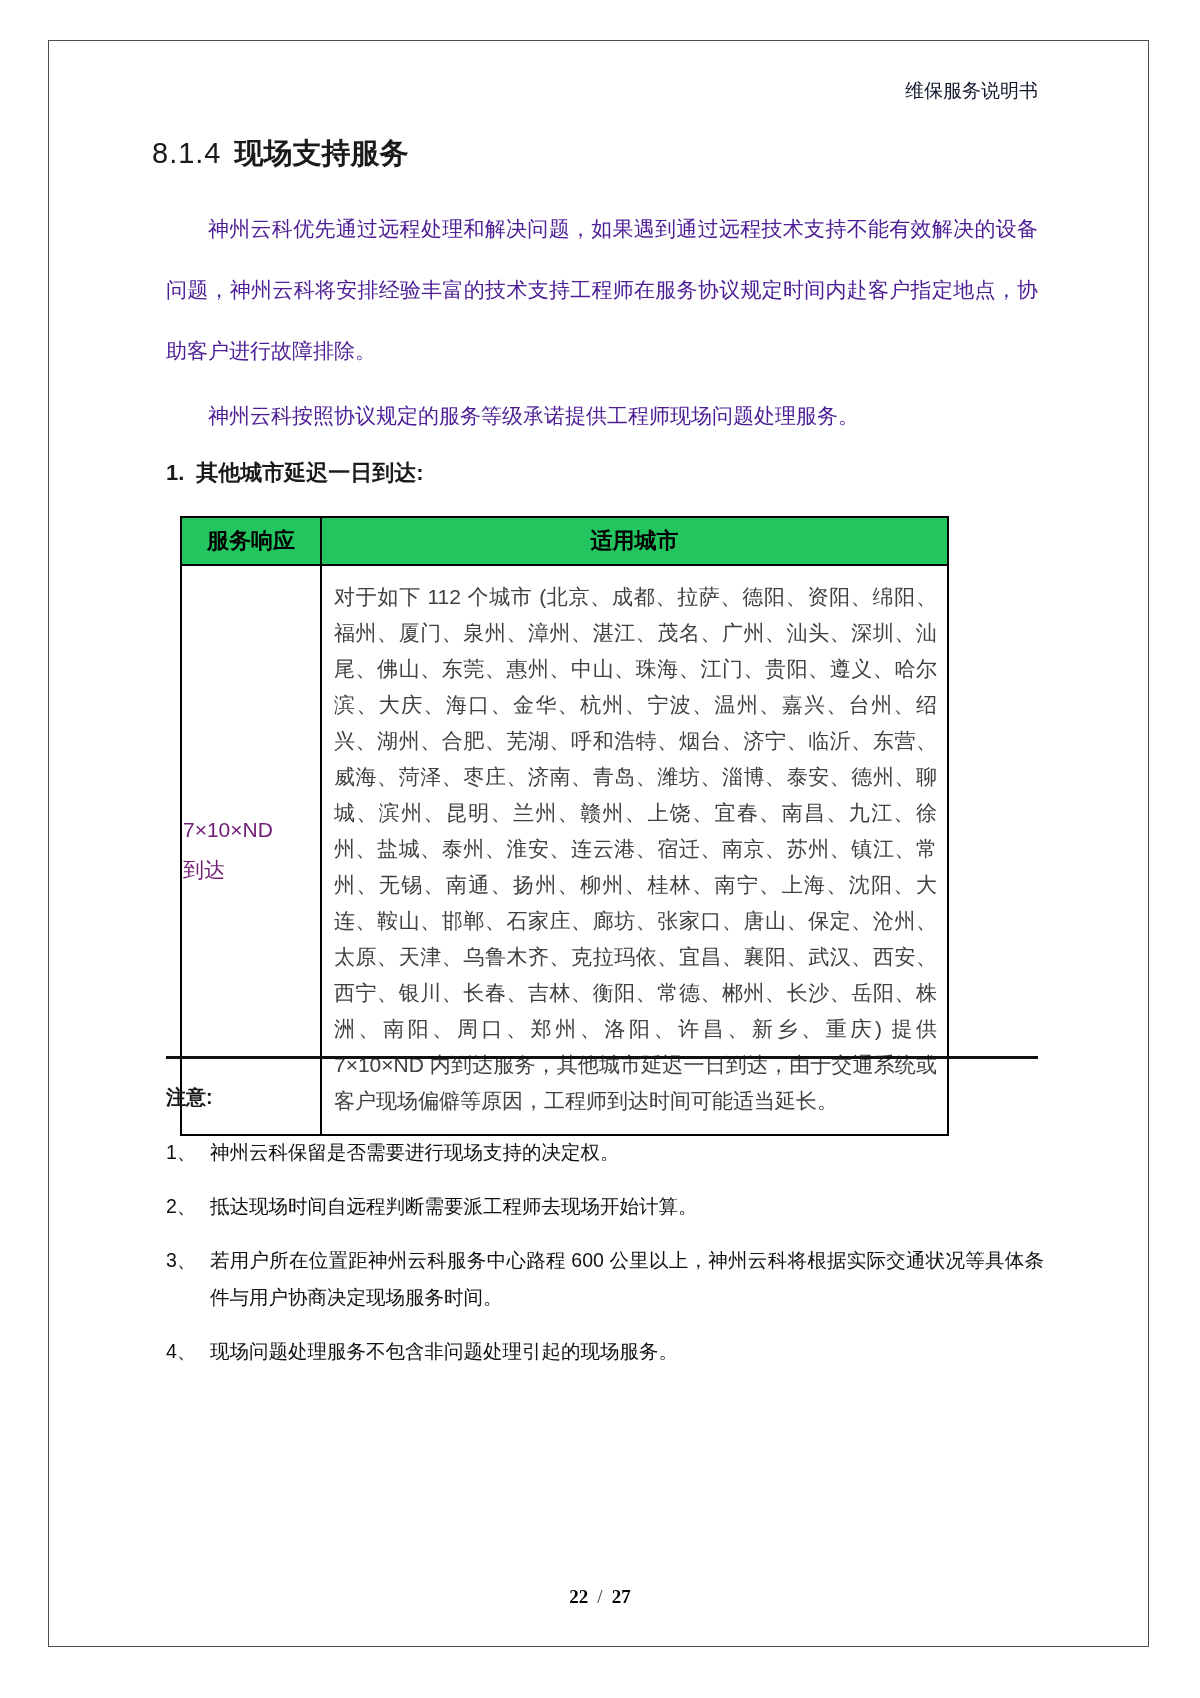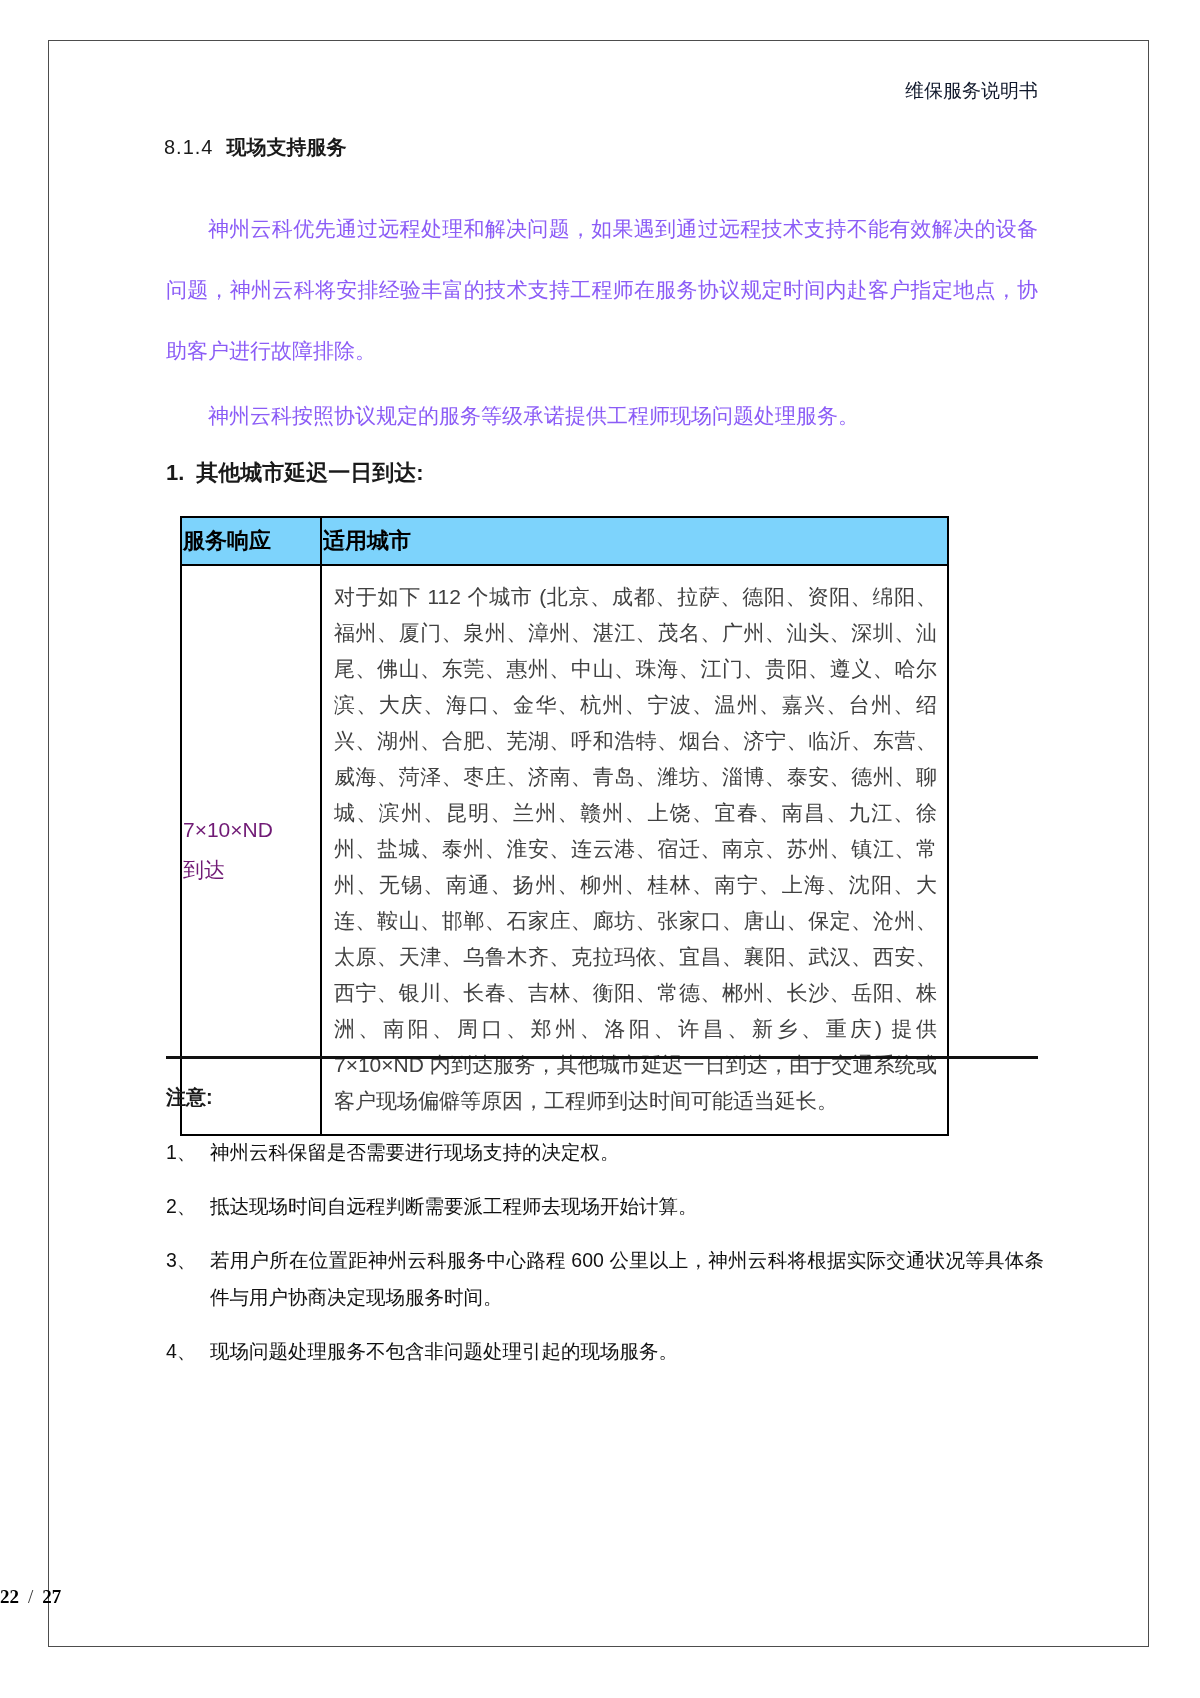--- a/index.html
+++ b/index.html
@@ -17,55 +17,55 @@
     border:1px solid #4d4d4d;
     box-sizing:border-box;
   }
   .doc-header {
     position:absolute; top:78px; left:166px; width:872px;
     text-align:right;
     font-family:"Liberation Serif", serif;
     font-size:19px; color:#0f172a;
   }
   .section-heading {
-    position:absolute; top:134px; left:164px;
-    font-size:20px; white-space:nowrap;text-align:center;
+    position:absolute; top:134px; left:152px;
+    font-size:29px; white-space:nowrap;text-align:center;
   }
   .sec-num { font-weight:400; letter-spacing:1px; }
   .sec-title { font-weight:700; margin-left:13px; }
 
   .body-para {
     position:absolute; left:166px; width:872px;
     font-size:21px; line-height:61px;
     text-align:justify; text-indent:42px;
-    margin:0; color:#8b5cf6;
+    margin:0; color:#4c1d95;
   }
   #para1 { top:198px; }
   #para2 { top:385px; text-align:left; }
 
   .list-heading {
     position:absolute; top:458px; left:166px;
     font-size:22px; font-weight:700; white-space:nowrap;
   }
   .list-heading .lh-num { margin-right:12px; }
 
   .coverage-table {
     position:absolute; top:516px; left:180px;
     width:769px;
     border-collapse:collapse;
     table-layout:fixed;
   }
   .coverage-table th, .coverage-table td {
     border:2px solid #000;
   }
   .coverage-table th {
-    background:#7dd3fc;
+    background:#22c55e;
     height:44px;
     font-size:22px; font-weight:700;
-    text-align:left; vertical-align:middle;
+    text-align:center; vertical-align:middle;
     color:#000;
   }
   .col-resp { width:136px; }
   .resp-cell {
     text-align:left; vertical-align:middle;
     font-size:21px; line-height:40px; color:#701a75;
   }
   .cities-cell {
     padding:13px 10px 15px 12px;
     font-size:21px; line-height:36px;
@@ -87,20 +87,21 @@
   .note-item {
     display:flex; align-items:flex-start;
     margin-bottom:17px;
     font-size:19.5px; line-height:37px; color:#111;
   }
   .note-num { flex:0 0 44px; }
   .note-text { flex:1 1 auto; text-align:justify; }
 
   .page-footer {
     position:absolute; top:1586px; left:0; width:1200px;
+    text-align:center;
     font-family:"Liberation Serif", serif;
     font-size:19px; color:#000;
   }
   .page-footer .pf-num { font-weight:700; }
   .page-footer .pf-sep { font-weight:400; color:#333; margin:0 9px; }
 </style>
 </head>
 <body>
 
 <div class="page-frame"></div>

